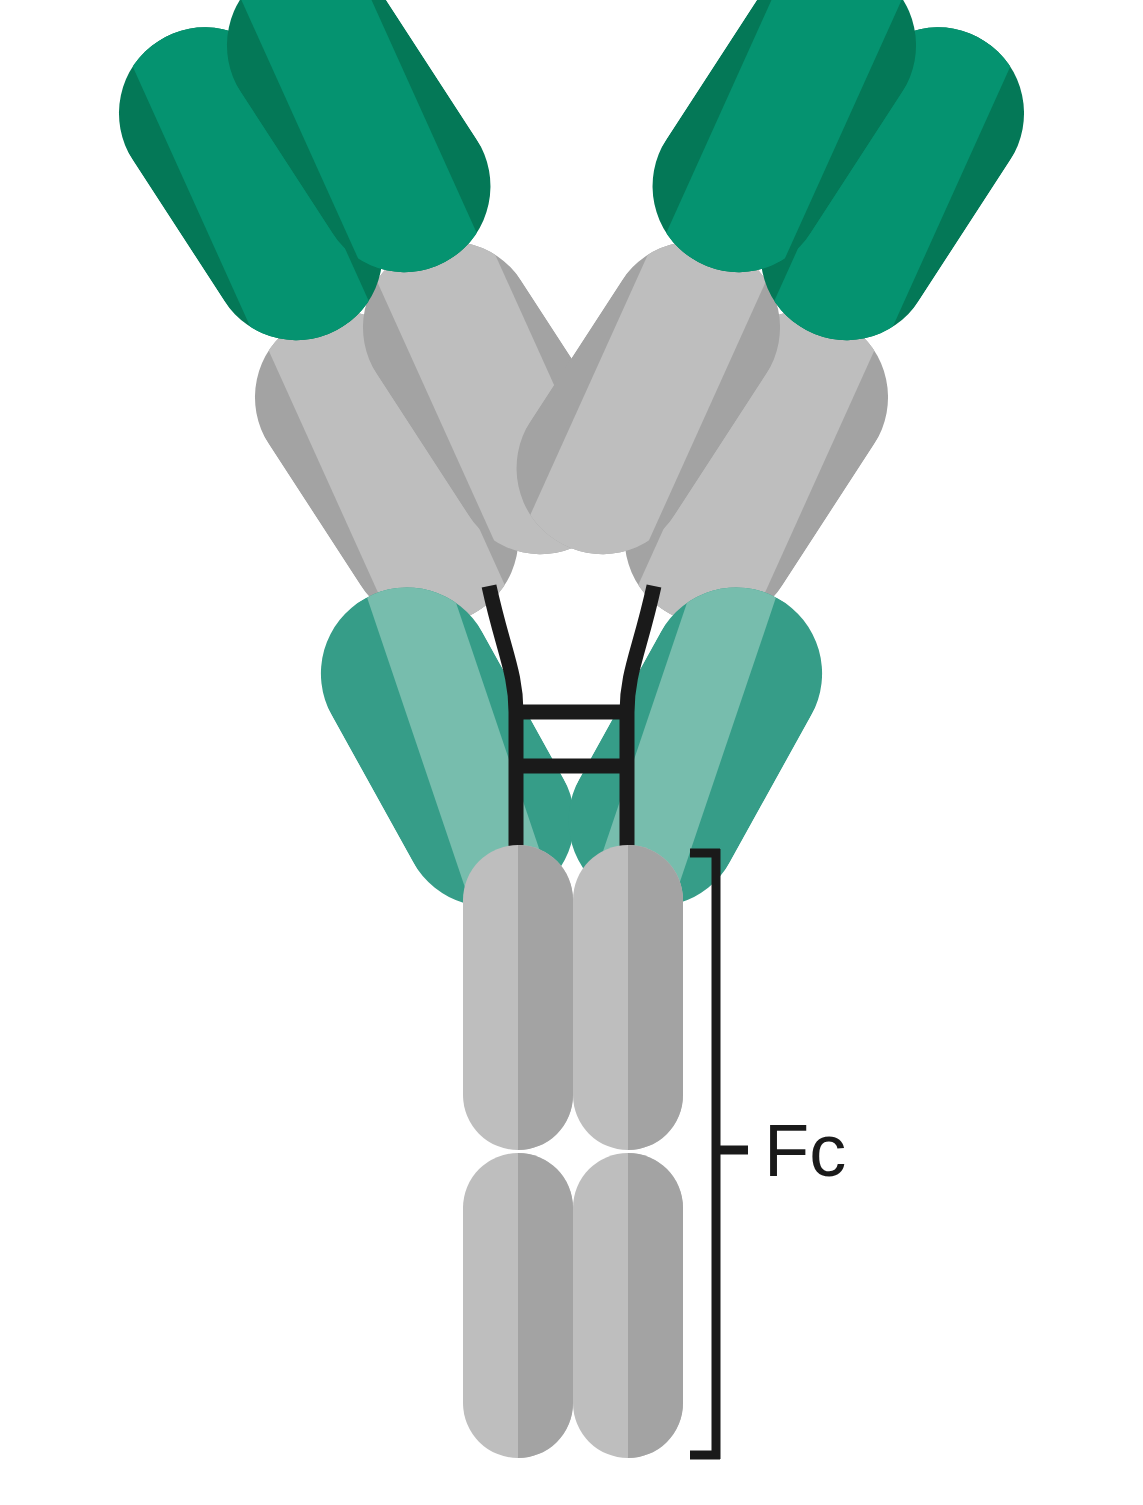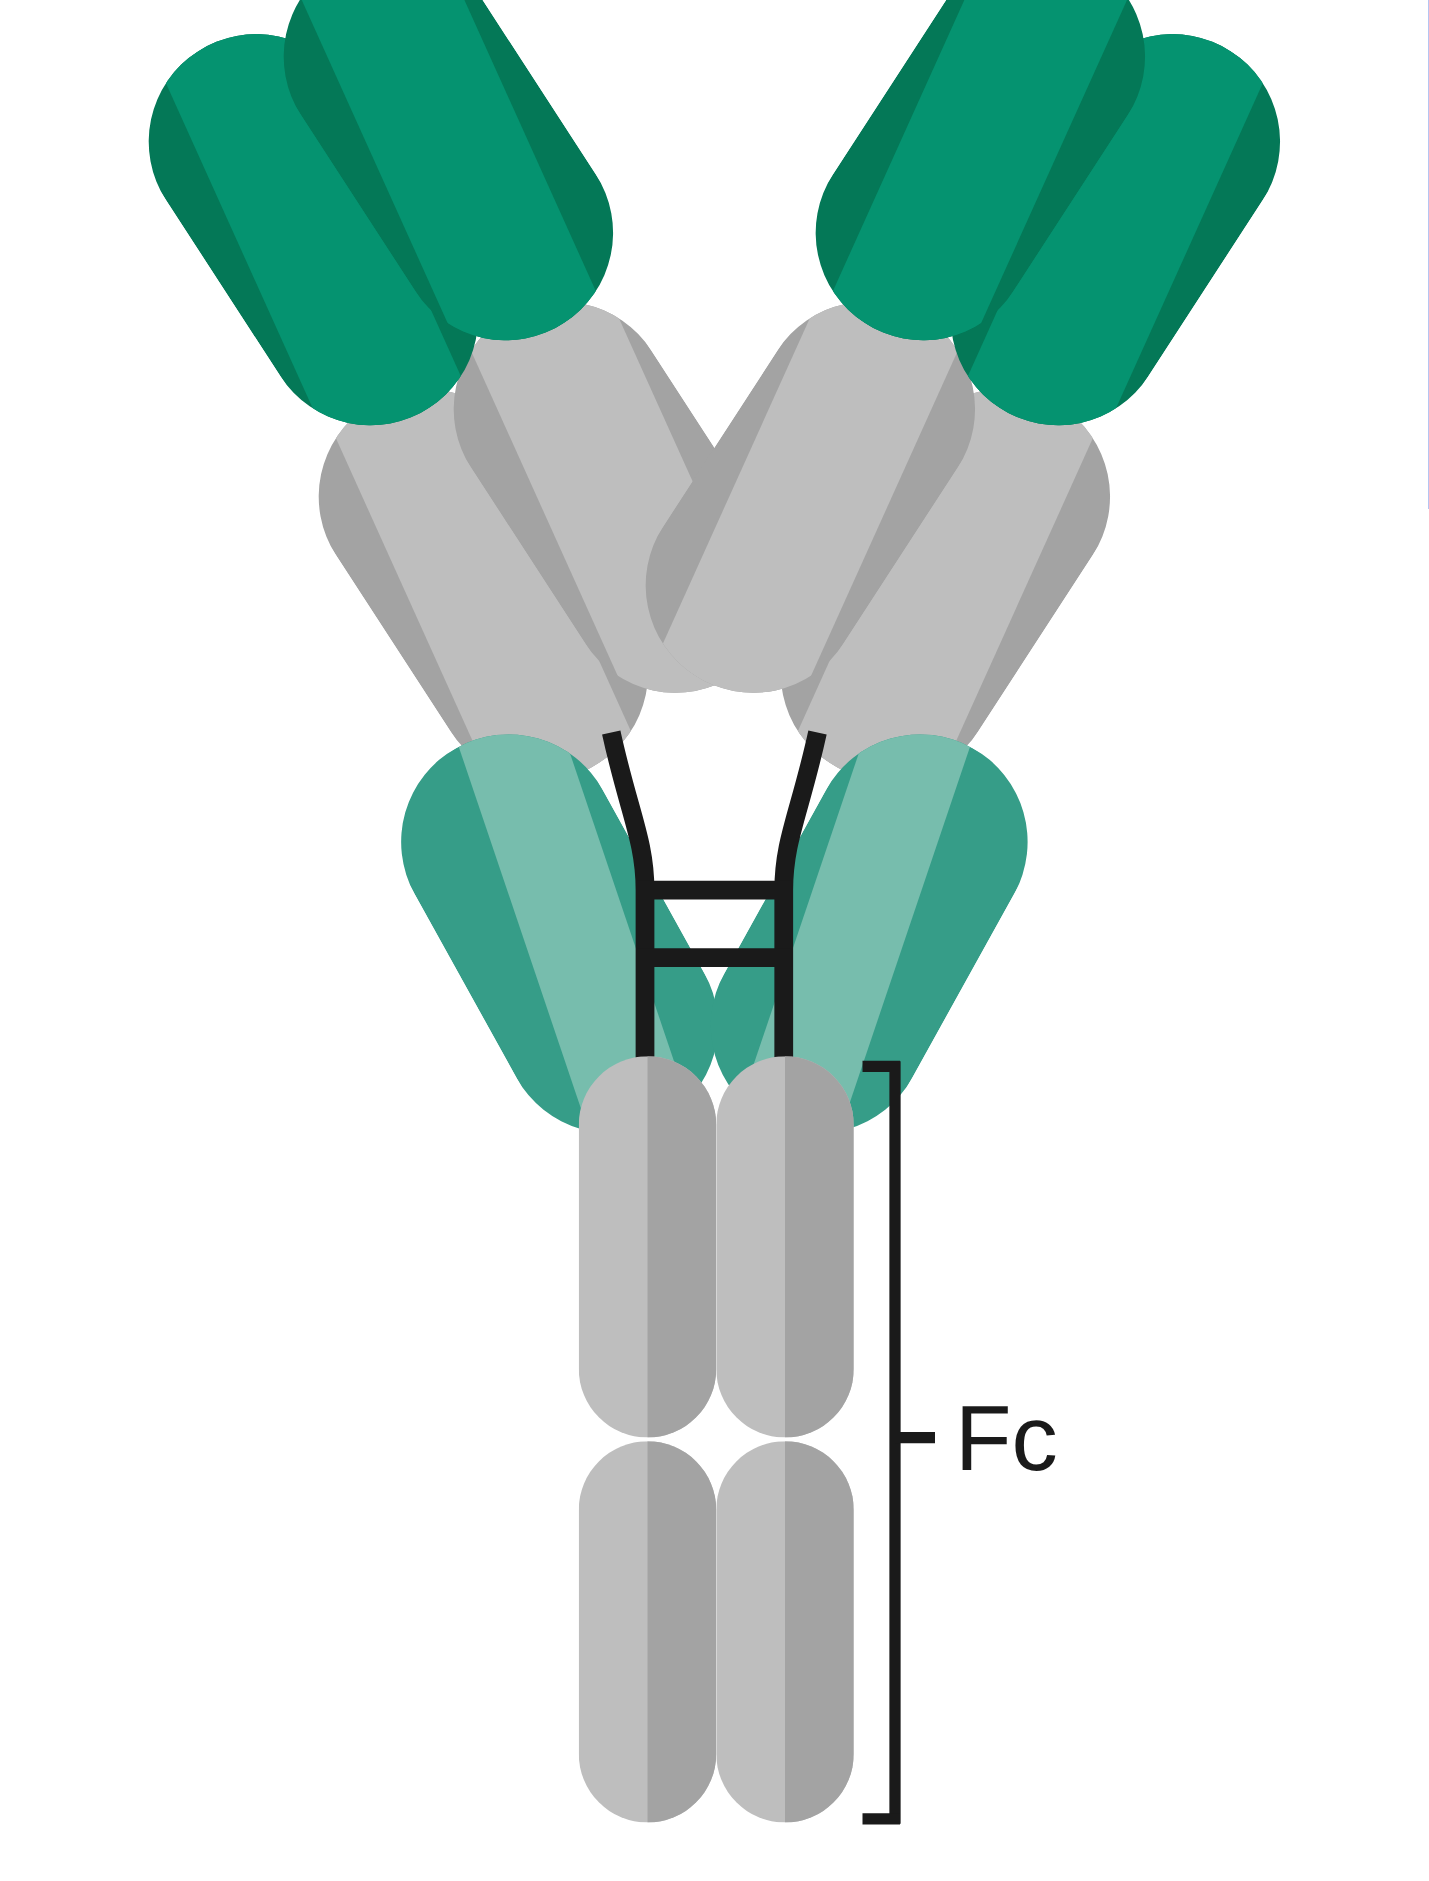--- a/index.html
+++ b/index.html
@@ -7,21 +7,21 @@
     padding: 0;
     background: #ffffff;
   }
   body {
     font-family: "Liberation Sans", sans-serif;
   }
   #figure-root {
     position: relative;
     width: 1143px;
     height: 1505px;
-    background: #1d4ed8;
+    background: #c4b5fd;
     overflow: hidden;
   }
   #antibody-svg {
     display: block;
     width: 1143px;
     height: 1505px;
   }
   .fc-label-text {
     font-family: "Liberation Sans", sans-serif;
     font-size: 74px;

